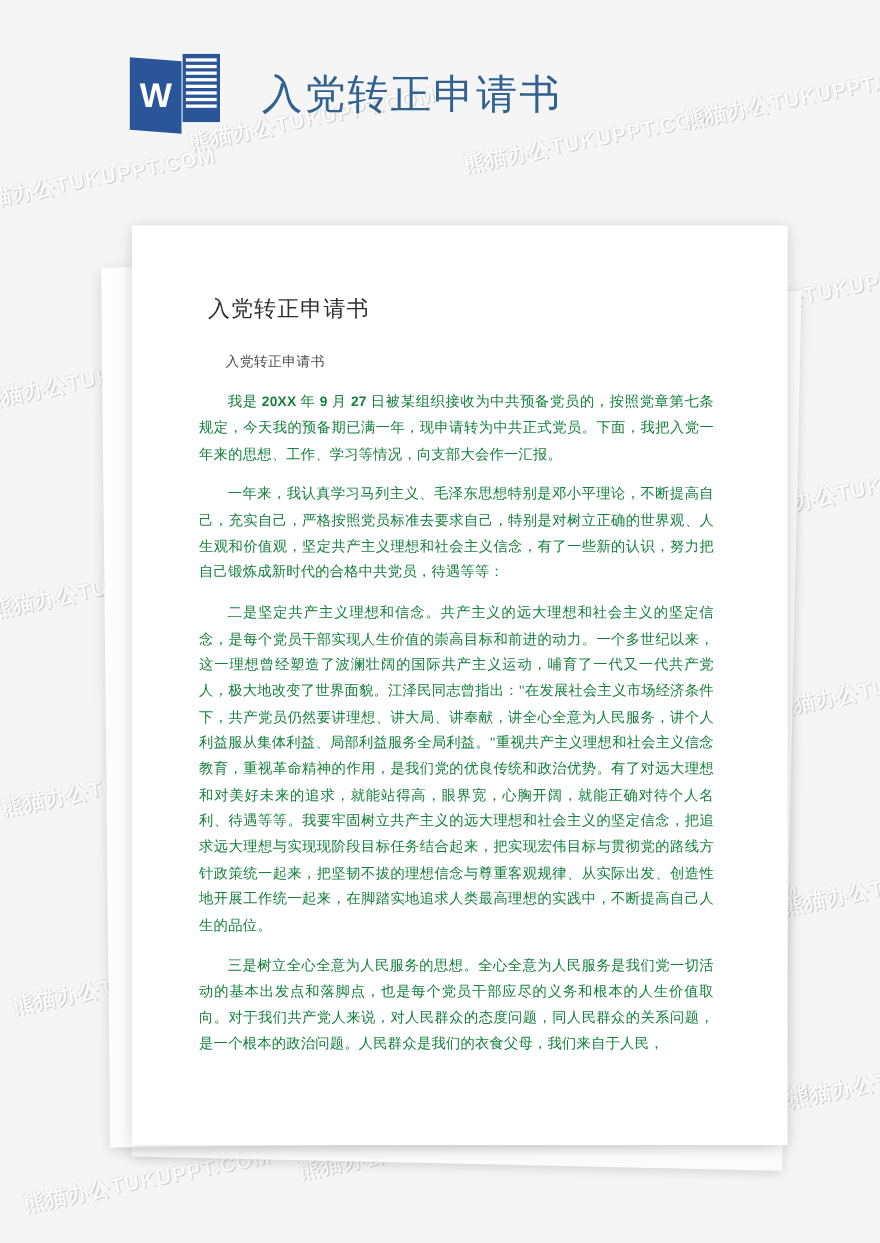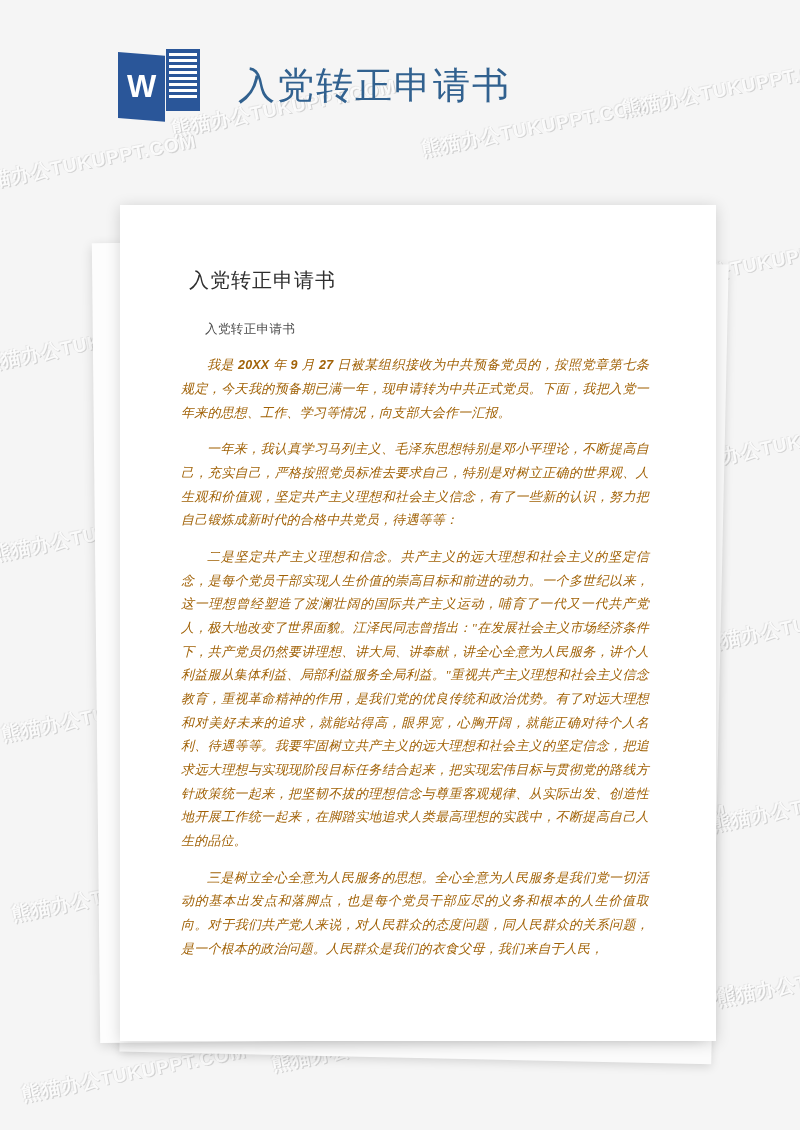--- a/index.html
+++ b/index.html
@@ -172,23 +172,22 @@
     margin: 0 0 14px 24px;
     color: #4a4a4a;
     letter-spacing: .4px;
   }
   .doc-p {
     font-size: 13px;
     line-height: 1.82;
     margin: 0 16px 13px 0;
     text-align: justify;
     text-indent: 26px;
-    color: #a16207;
+    color: #15803d;
     letter-spacing: .2px;
-    font-style: italic;
   }
   .num {
     font-family: "Liberation Sans", sans-serif;
     font-weight: 700;
     font-size: 12.5px;
   }
 </style>
 </head>
 <body>
 

